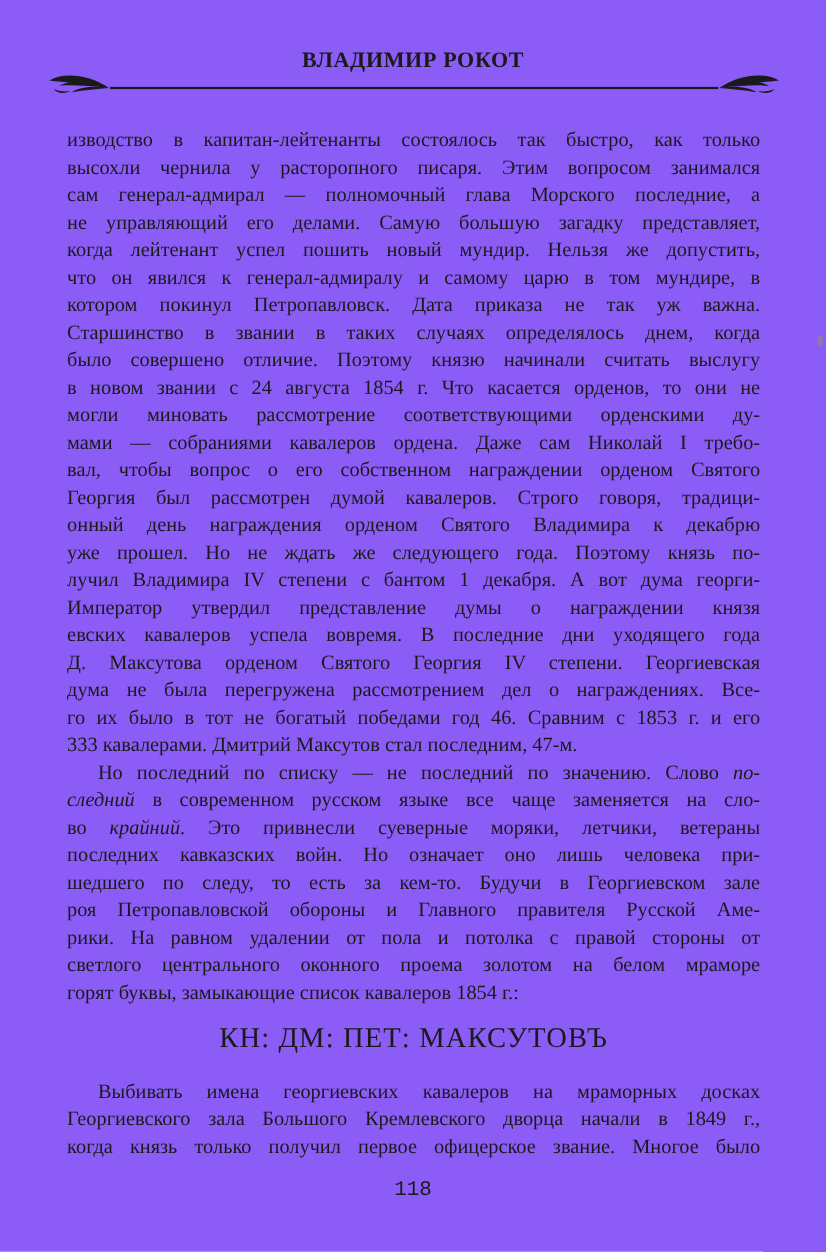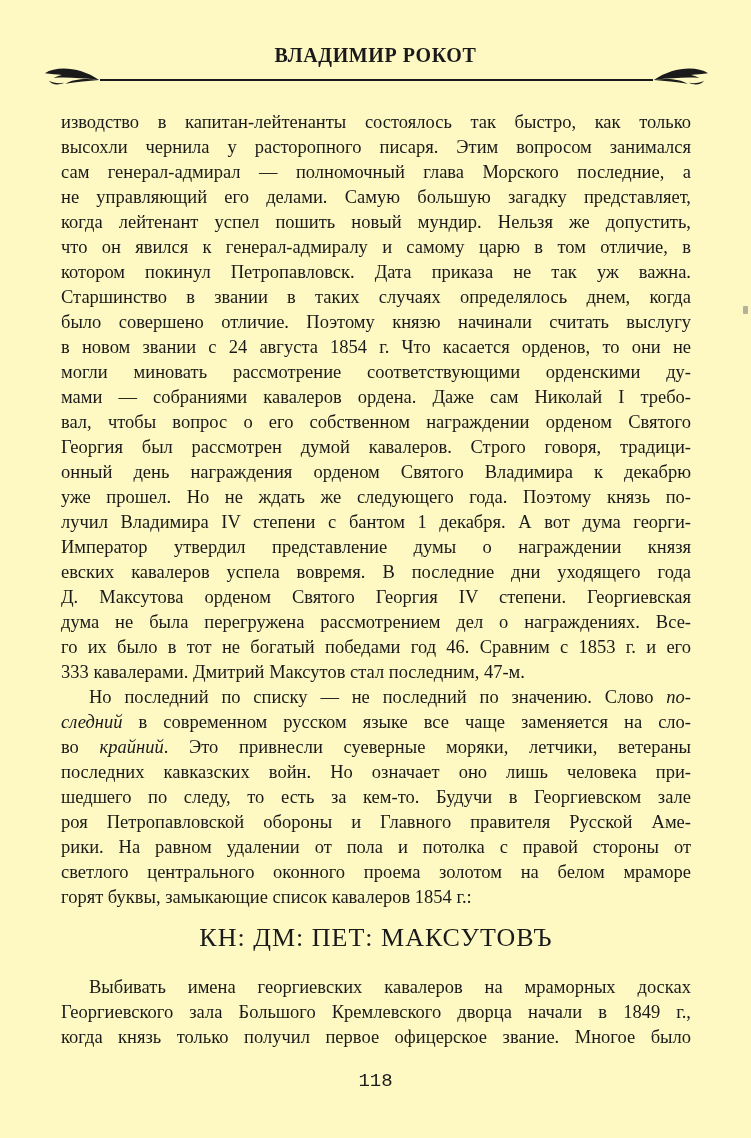--- a/index.html
+++ b/index.html
@@ -1,21 +1,21 @@
 <!DOCTYPE html>
 <html><head>
 <meta charset="utf-8">
 <style>
   html, body { margin: 0; padding: 0; background: #e8e8e8; }
   .page {
     position: relative;
     width: 751px;
     height: 1138px;
     margin: 0 auto;
-    background: #fef9c3;
+    background: #8b5cf6;
     color: #1a1a1a;
     font-family: "Liberation Serif", "DejaVu Serif", serif;
     overflow: hidden;
   }
   .running-head {
     position: absolute;
     top: 44px;
     left: 0;
     width: 100%;
     text-align: center;
@@ -37,21 +37,21 @@
   .flourish svg { display: block; width: 58px; height: 26px; fill: #1a1a1a; }
   .flourish.right svg { transform: scaleX(-1); }
   .rule-line {
     flex: 1 1 auto;
     height: 2px;
     background: #1a1a1a;
     margin-top: 15px;
   }
   .body-text {
     position: absolute;
-    top: 110px;
+    top: 116px;
     left: 61px;
     width: 630px;
     font-size: 18.5px;
     line-height: 25px;
   }
   .line { white-space: normal; }
   .line.just { text-align: justify; text-align-last: justify; }
   .line.ind { text-indent: 28px; }
   .it { font-style: italic; }
   .inscription {
@@ -109,21 +109,21 @@
     </span>
   </div>
 
   <div class="body-text">
     <div>
         <div class="line just"><span>изводство в капитан-лейтенанты состоялось так быстро, как только</span></div>
         <div class="line just"><span>высохли чернила у расторопного писаря. Этим вопросом занимался</span></div>
         <div class="line just"><span>сам генерал-адмирал — полномочный глава Морского последние, а</span></div>
         <div class="line just"><span>не управляющий его делами. Самую большую загадку представляет,</span></div>
         <div class="line just"><span>когда лейтенант успел пошить новый мундир. Нельзя же допустить,</span></div>
-        <div class="line just"><span>что он явился к генерал-адмиралу и самому царю в том отличие, в</span></div>
+        <div class="line just"><span>что он явился к генерал-адмиралу и самому царю в том мундире, в</span></div>
         <div class="line just"><span>котором покинул Петропавловск. Дата приказа не так уж важна.</span></div>
         <div class="line just"><span>Старшинство в звании в таких случаях определялось днем, когда</span></div>
         <div class="line just"><span>было совершено отличие. Поэтому князю начинали считать выслугу</span></div>
         <div class="line just"><span>в новом звании с 24 августа 1854 г. Что касается орденов, то они не</span></div>
         <div class="line just"><span>могли миновать рассмотрение соответствующими орденскими ду-</span></div>
         <div class="line just"><span>мами — собраниями кавалеров ордена. Даже сам Николай I требо-</span></div>
         <div class="line just"><span>вал, чтобы вопрос о его собственном награждении орденом Святого</span></div>
         <div class="line just"><span>Георгия был рассмотрен думой кавалеров. Строго говоря, традици-</span></div>
         <div class="line just"><span>онный день награждения орденом Святого Владимира к декабрю</span></div>
         <div class="line just"><span>уже прошел. Но не ждать же следующего года. Поэтому князь по-</span></div>

